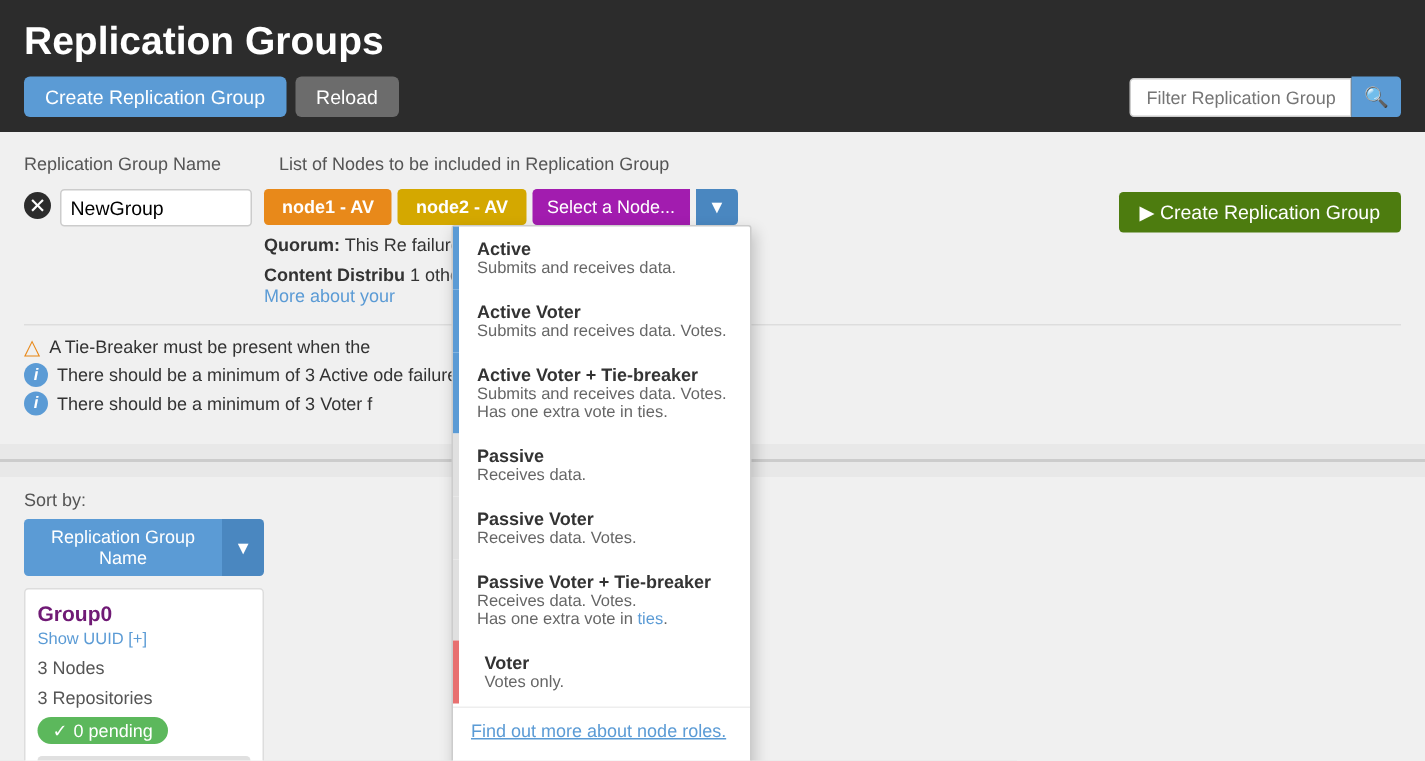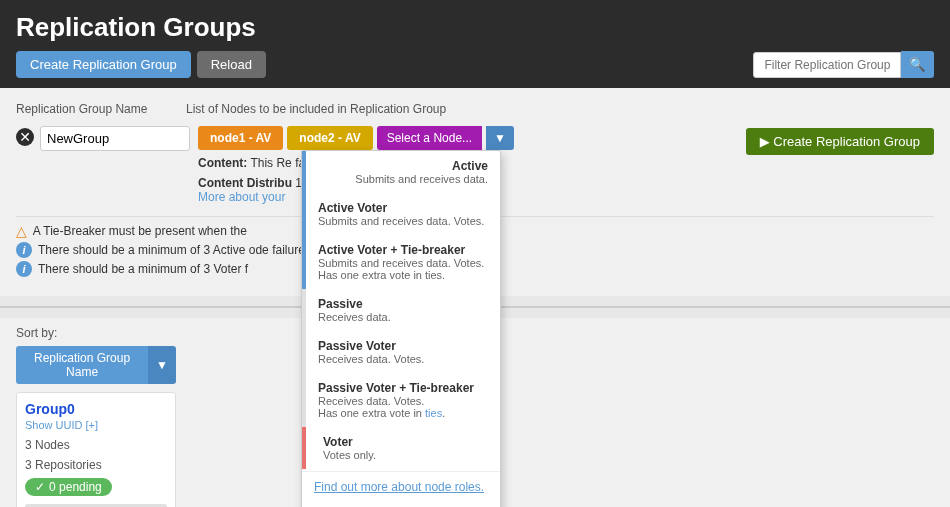--- a/index.html
+++ b/index.html
@@ -20,21 +20,21 @@
     .main { background: #f0f0f0; padding: 10px 16px; }
 
     
     .table-header { display: flex; align-items: center; padding: 4px 0 6px; font-size: 12px; color: #555; }
     .col-name { width: 170px; }
     .col-nodes { flex: 1; }
 
     
     .new-group-row { display: flex; align-items: flex-start; background: #f0f0f0; padding: 4px 0; position: relative; }
     .remove-btn { background: #2c2c2c; color: white; border: none; width: 18px; height: 18px; border-radius: 50%; cursor: pointer; font-size: 14px; line-height: 1; display: flex; align-items: center; justify-content: center; margin-right: 6px; margin-top: 2px; flex-shrink: 0; }
-    .group-name-input { width: 150px; padding: 4px 6px; border: 1px solid #ccc; border-radius: 3px; font-size: 13px; margin-right: 8px; }
+    .group-name-input { width: 128px; padding: 4px 6px; border: 1px solid #ccc; border-radius: 3px; font-size: 13px; margin-right: 8px; }
 
     
     .node-section { display: flex; flex-direction: column; }
     .node-buttons { display: flex; align-items: center; gap: 4px; }
     .node-btn-orange { background: #e8891a; color: white; border: none; padding: 5px 12px; border-radius: 3px; cursor: pointer; font-size: 12px; font-weight: bold; }
     .node-btn-yellow { background: #d4a800; color: white; border: none; padding: 5px 12px; border-radius: 3px; cursor: pointer; font-size: 12px; font-weight: bold; }
     .node-btn-select { background: #a21caf; color: white; border: none; padding: 5px 10px; border-radius: 3px 0 0 3px; cursor: pointer; font-size: 12px; }
     .node-btn-select-caret { background: #4a87c0; color: white; border: none; padding: 5px 8px; border-radius: 0 3px 3px 0; cursor: pointer; font-size: 12px; }
 
     .info-text { font-size: 12px; color: #333; margin-top: 6px; }
@@ -55,30 +55,30 @@
 
     
     .bottom { display: flex; gap: 16px; padding: 8px 16px; background: #f0f0f0; }
     .left-panel { width: 160px; }
     .sort-label { font-size: 12px; color: #555; margin-bottom: 6px; }
     .sort-btn { background: #5b9bd5; color: white; border: none; padding: 5px 10px; border-radius: 3px 0 0 3px; cursor: pointer; font-size: 12px; }
     .sort-caret { background: #4a87c0; color: white; border: none; padding: 5px 8px; border-radius: 0 3px 3px 0; cursor: pointer; font-size: 12px; }
     .sort-group { display: flex; }
 
     .group-card { background: white; border: 1px solid #ddd; border-radius: 3px; margin-top: 8px; padding: 8px; }
-    .group-card-title { font-size: 14px; font-weight: bold; color: #1d4ed8; }
+    .group-card-title { font-size: 14px; font-weight: bold; color: #701a75; }
     .group-card-link { font-size: 11px; color: #5b9bd5; text-decoration: none; }
     .group-card-info { font-size: 12px; color: #555; margin-top: 6px; }
     .badge-green { background: #5cb85c; color: white; padding: 2px 10px; border-radius: 10px; font-size: 12px; display: inline-flex; align-items: center; gap: 4px; margin-top: 6px; }
     .view-btn { display: block; width: 100%; background: #e0e0e0; border: none; padding: 5px; border-radius: 3px; cursor: pointer; font-size: 12px; margin-top: 8px; color: #555; }
 
     
     .dropdown-menu { position: absolute; top: 28px; left: 285px; width: 200px; background: white; border: 1px solid #ccc; box-shadow: 2px 4px 10px rgba(0,0,0,0.2); z-index: 100; border-radius: 2px; }
     .dropdown-item { padding: 8px 12px; cursor: pointer; border-left: 4px solid transparent; }
-    .dropdown-item.active-item { border-left-color: #5b9bd5; text-align: right; }
+    .dropdown-item.active-item { border-left-color: #5b9bd5; }
     .dropdown-item.active-voter-item { border-left-color: #5b9bd5; }
     .dropdown-item.av-tiebreaker-item { border-left-color: #5b9bd5; }
     .dropdown-item.passive-item { border-left-color: #e0e0e0; }
     .dropdown-item.passive-voter-item { border-left-color: #e0e0e0; }
     .dropdown-item.pv-tiebreaker-item { border-left-color: #e0e0e0; }
     .dropdown-item.voter-item { border-left-color: #e87070; padding-left: 17px; }
     .dropdown-item-title { font-weight: bold; font-size: 12px; color: #333; }
     .dropdown-item-sub { font-size: 11px; color: #666; }
     .dropdown-item-sub span.ties-link { color: #5b9bd5; }
     .dropdown-divider { border: none; border-top: 1px solid #eee; margin: 2px 0; }
@@ -117,21 +117,21 @@
     <input class="group-name-input" type="text" value="NewGroup" style="">
 
     <div class="node-section">
       <div class="node-buttons">
         <button class="node-btn-orange">node1 - AV</button>
         <button class="node-btn-yellow">node2 - AV</button>
         <button class="node-btn-select">Select a Node...</button>
         <button class="node-btn-select-caret">▼</button>
       </div>
       <div class="info-text">
-        <strong>Content:</strong>
+        <strong>Quorum:</strong>
         <span> This Re</span>
         <span> failures.</span>
       </div>
       <div class="info-text">
         <strong>Content Distribu</strong>
         <span> 1 other Active/Passive available.</span>
       </div>
       <a href="#" class="info-link">More about your</a>
     </div>
 

